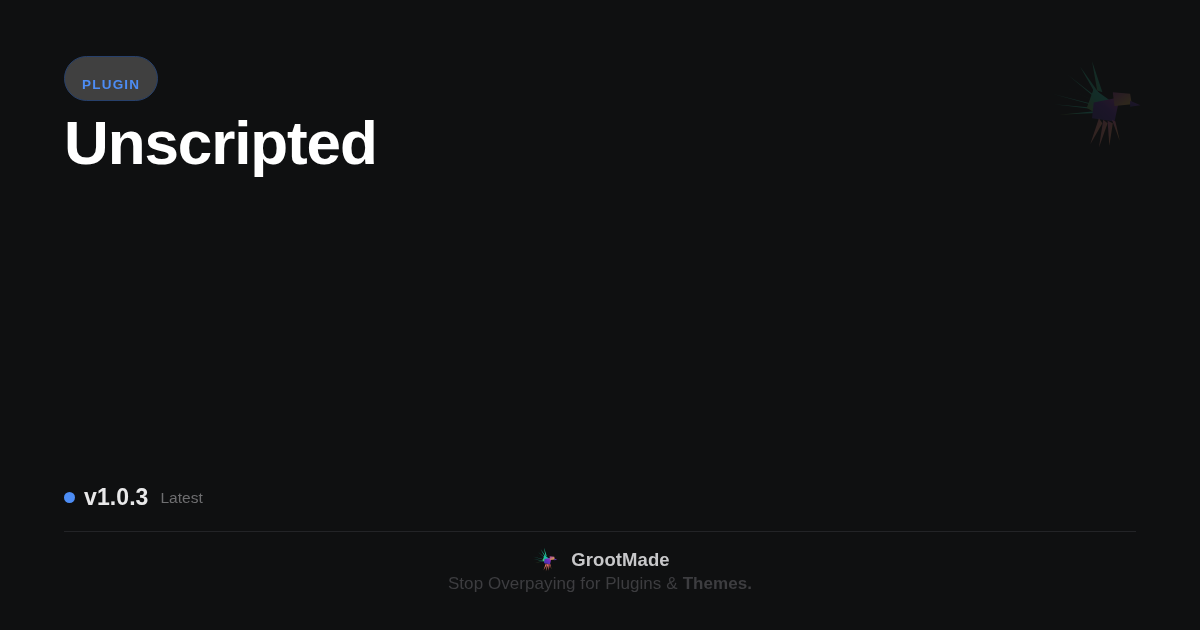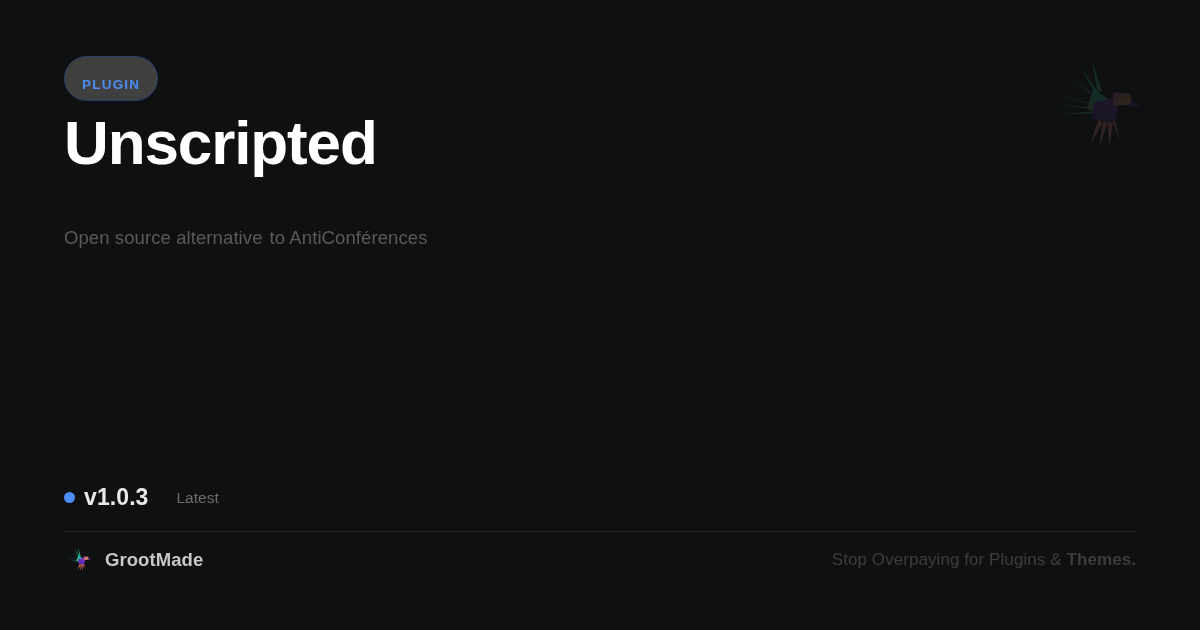--- a/index.html
+++ b/index.html
@@ -115,21 +115,21 @@
   }
   .version-number {
     font-size: 23px;
     font-weight: bold;
     color: #e9e9ea;
     letter-spacing: 0.004em;
   }
   .version-tag {
     font-size: 15.5px;
     color: #6e6e70;
-    margin-left: 19px;
+    margin-left: 3px;
   }
 
   
   .divider {
     position: absolute;
     left: 64px;
     right: 64px;
     top: 531px;
     height: 1px;
     background: #232427;
@@ -137,20 +137,21 @@
 
   
   .footer {
     position: absolute;
     left: 64px;
     right: 64px;
     top: 546px;
     display: flex;
     align-items: center;
     justify-content: space-between;
+    flex-direction: column;
   }
   .brand {
     display: flex;
     align-items: center;
     gap: 13px;
   }
   .brand-logo {
     width: 28px;
     height: 28px;
     flex: 0 0 auto;
@@ -227,23 +228,20 @@
       </g>
     </svg>
   </div>
 
   <div class="badge-row">
     <span class="badge">PLUGIN</span>
   </div>
 
   <h1 class="title">Unscripted</h1>
 
-  <div class="tagline">
-    <span>Open source alternative</span><span class="alt-target">to AntiConférences</span>
-  </div>
 
 
   <div class="version-row">
     <span class="version-dot"></span>
     <span class="version-number">v1.0.3</span>
     <span class="version-tag">Latest</span>
   </div>
 
   <div class="divider"></div>
 

